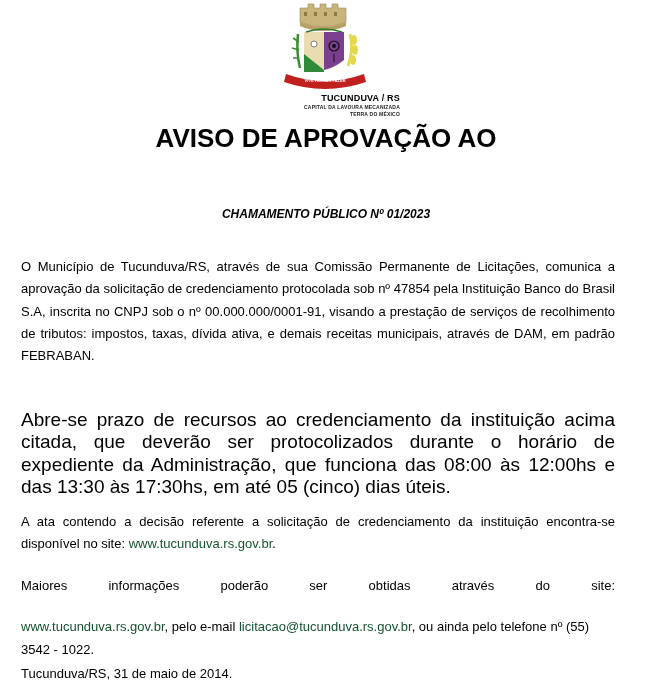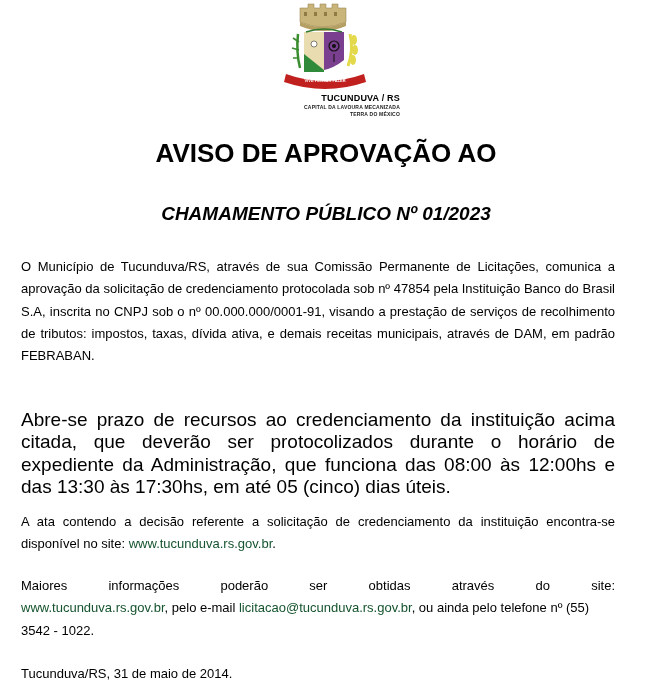--- a/index.html
+++ b/index.html
@@ -12,25 +12,25 @@
     }
     .crest-caption {
       position: absolute; left: 250px; top: 93px; width: 150px; text-align: right;
       font-family: "Liberation Sans", sans-serif;
     }
     .crest-caption .c-title { font-size: 9px; font-weight: bold; line-height: 11px; letter-spacing: 0.2px; }
     .crest-caption .c-sub { font-size: 5px; font-weight: bold; line-height: 7px; letter-spacing: 0.2px; color: #222; }
 
     .title {
       position: absolute; left: 0; width: 652px; text-align: center;
-      font-weight: bold; font-size: 26px; line-height: 31px; top: 138px;
+      font-weight: bold; font-size: 26px; line-height: 31px; top: 123px;
     }
     .subtitle {
       position: absolute; left: 0; width: 652px; text-align: center;
-      font-weight: bold; font-style: italic; font-size: 19px; line-height: 22px; top: 203px;
+      font-weight: bold; font-style: italic; font-size: 12px; line-height: 22px; top: 203px;
     }
 
     .para {
       position: absolute; left: 21px; width: 594px;
       font-size: 13px; line-height: 22.3px; text-align: justify;
     }
     .p1 { top: 256px; }
     .p2 { top: 409px; font-size: 19px; }
     .p3 { top: 511px; }
     .p4 { top: 575px; text-align: justify; text-align-last: auto; }
@@ -89,16 +89,16 @@
 <div class="para p1">O Município de Tucunduva/RS, através de sua Comissão Permanente de Licitações, comunica a aprovação da solicitação de credenciamento protocolada sob nº 47854 pela Instituição Banco do Brasil S.A, inscrita no CNPJ sob o nº 00.000.000/0001-91, visando a prestação de serviços de recolhimento de tributos: impostos, taxas, dívida ativa, e demais receitas municipais, através de DAM, em padrão FEBRABAN.</div>
 
 <div class="para p2">Abre-se prazo de recursos ao credenciamento da instituição acima citada, que deverão ser protocolizados durante o horário de expediente da Administração, que funciona das 08:00 às 12:00hs e das 13:30 às 17:30hs, em até 05 (cinco) dias úteis.</div>
 
 <div class="para p3">
   <span>A ata contendo a decisão referente a solicitação de credenciamento da instituição encontra-se disponível no site: </span><a class="link">www.tucunduva.rs.gov.br</a><span>.</span>
 </div>
 
 <div class="para p4">
   <span class="justify-line"> Maiores informações poderão ser obtidas através do site:</span>
-  <span style="display:block;text-align:left;"><a class="link">www.tucunduva.rs.gov.br</a><span>, pelo e-mail </span><a class="link">licitacao@tucunduva.rs.gov.br</a><span>, ou ainda pelo telefone nº (55) 3542 - 1022.</span></span>
+  <span style="display:block;text-align:left;margin-top:19px;"><a class="link">www.tucunduva.rs.gov.br</a><span>, pelo e-mail </span><a class="link">licitacao@tucunduva.rs.gov.br</a><span>, ou ainda pelo telefone nº (55) 3542 - 1022.</span></span>
 </div>
 
 <div class="para p5">Tucunduva/RS, 31 de maio de 2014.</div>
 
 </body></html>

